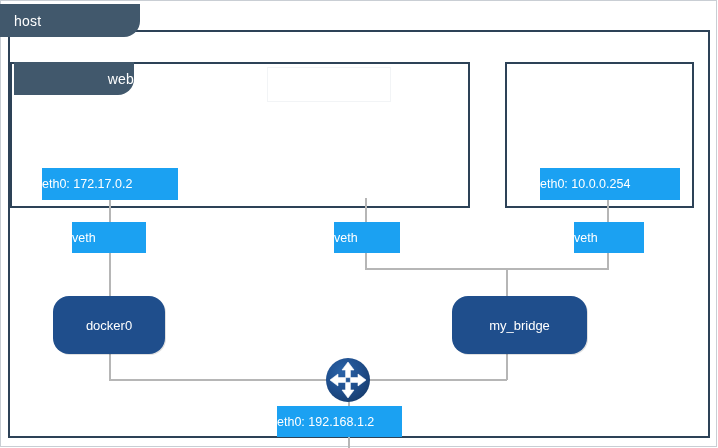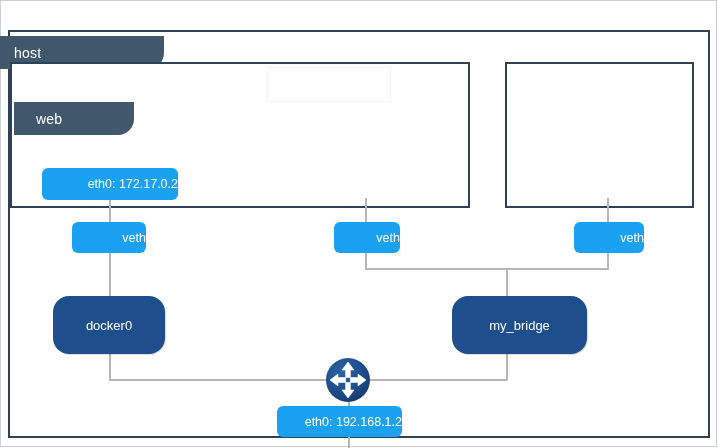--- a/index.html
+++ b/index.html
@@ -41,36 +41,35 @@
     background: #41586c;
     border-bottom-right-radius: 16px;
     box-sizing: border-box;
     display: flex;
     align-items: center;
     color: #ffffff;
     font-size: 14px;
     letter-spacing: 0.2px;
   }
   .tab-host   { padding-left: 14px; justify-content: flex-start; }
-  .tab-web    { padding-left: 22px; justify-content: flex-start; margin-top: 40px; }
+  .tab-web    { padding-left: 22px; justify-content: flex-end; }
   .tab-db     { justify-content: center; padding-right: 36px; }
 
   
   .iface-box {
     position: absolute;
     background: #1ba1f2;
     color: #ffffff;
     font-size: 12.5px;
     display: flex;
     align-items: center;
-    justify-content: flex-end;
+    justify-content: flex-start;
     box-sizing: border-box;
     z-index: 6;
     white-space: nowrap;
-    border-radius: 6px;
   }
 
   
   .bridge-box {
     position: absolute;
     background: #1f4e8c;
     color: #ffffff;
     font-size: 13px;
     display: flex;
     align-items: center;
@@ -111,21 +110,21 @@
 </style>
 </head>
 <body>
 
 <div id="canvas">
 
   <div class="page-frame"></div>
 
   <div class="container-box" style="left:8px; top:30px; width:702px; height:408px;"></div>
 
-  <div class="container-tab tab-host" style="left:0px; top:4px; width:164px; height:33px;margin-top:32px;">
+  <div class="container-tab tab-host" style="left:0px; top:4px; width:140px; height:33px;">
     <span>host</span>
   </div>
 
   <div class="container-box" style="left:10px; top:62px; width:460px; height:146px;"></div>
 
   <div class="ghost-rect" style="left:267px; top:67px; width:124px; height:35px;"></div>
 
   <div class="container-tab tab-web" style="left:14px; top:62px; width:120px; height:33px;">
     <span>web</span>
   </div>
@@ -157,20 +156,23 @@
 
   <div class="line-v" style="left:348px; top:379px; height:27px;"></div>
 
   <div class="line-v" style="left:348px; top:436px; height:12px;"></div>
 
   <div class="iface-box" style="left:42px; top:168px; width:136px; height:32px;">
     <span>eth0: 172.17.0.2</span>
   </div>
 
 
+  <div class="iface-box" style="left:540px; top:168px; width:140px; height:32px;">
+    <span>eth0: 10.0.0.254</span>
+  </div>
 
   <div class="iface-box" style="left:277px; top:406px; width:125px; height:31px;">
     <span>eth0: 192.168.1.2</span>
   </div>
 
   <div class="iface-box" style="left:72px; top:222px; width:74px; height:31px;">
     <span>veth</span>
   </div>
 
   <div class="iface-box" style="left:334px; top:222px; width:66px; height:31px;">

